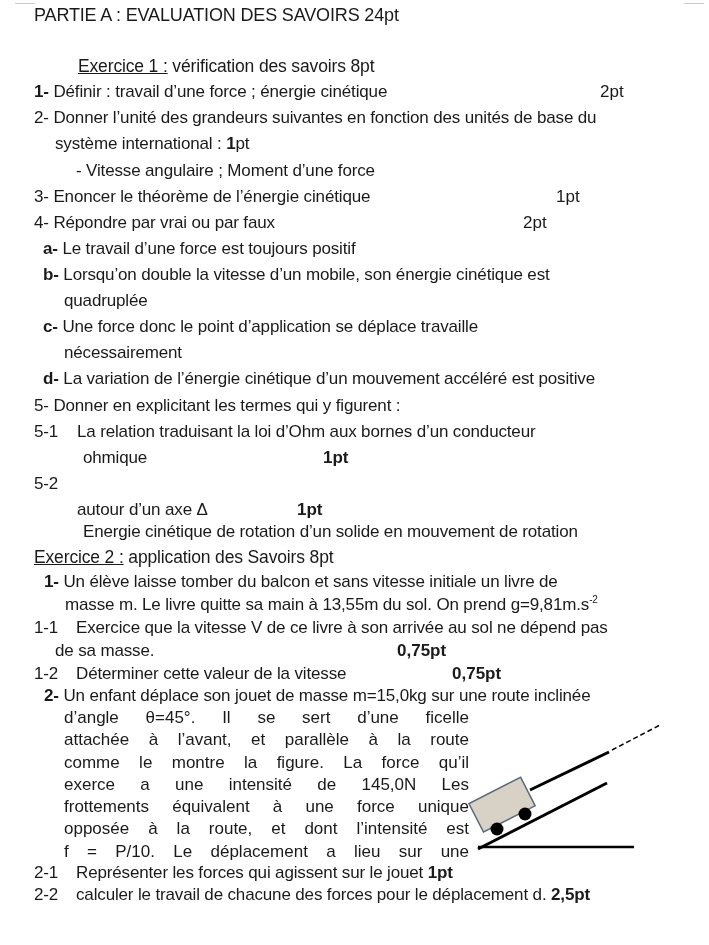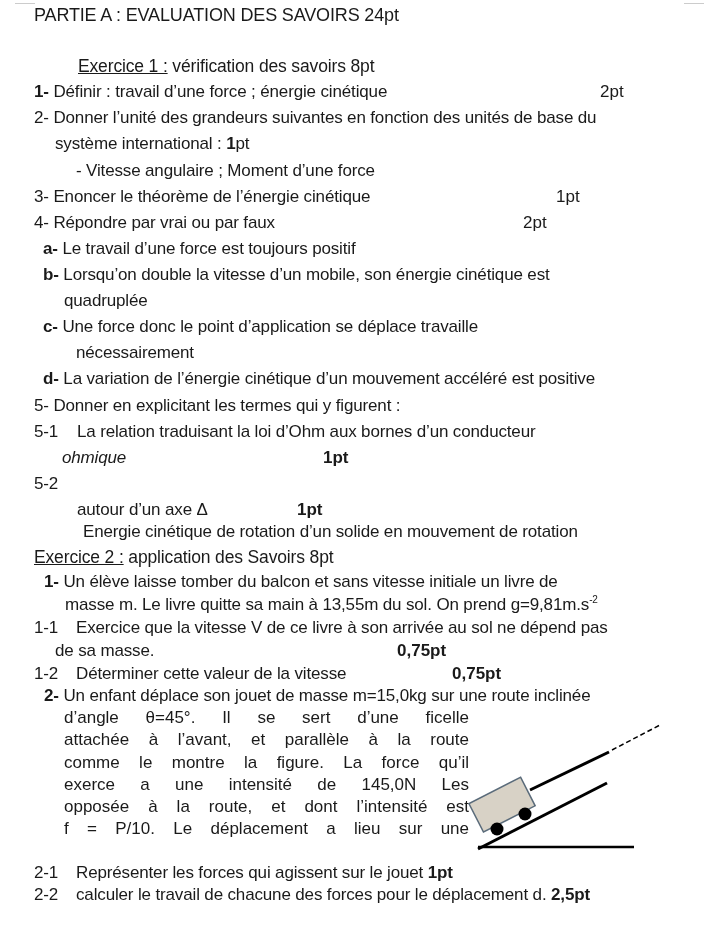--- a/index.html
+++ b/index.html
@@ -65,29 +65,29 @@
 <div class="line" style="left:43px;top:238px;">
   <span class="b">a-</span><span> Le travail d’une force est toujours positif</span>
 </div>
 <div class="line" style="left:43px;top:264px;">
   <span class="b">b-</span><span> Lorsqu’on double la vitesse d’un mobile, son énergie cinétique est</span>
 </div>
 <div class="line" style="left:64px;top:290px;">quadruplée</div>
 <div class="line" style="left:43px;top:316px;">
   <span class="b">c-</span><span> Une force donc le point d’application se déplace travaille</span>
 </div>
-<div class="line" style="left:64px;top:342px;margin-left:12px;">nécessairement</div>
+<div class="line" style="left:64px;top:342px;">nécessairement</div>
 <div class="line" style="left:43px;top:368px;">
   <span class="b">d-</span><span> La variation de l’énergie cinétique d’un mouvement accéléré est positive</span>
 </div>
 
 <div class="line" style="left:34px;top:395px;">5- Donner en explicitant les termes qui y figurent :</div>
 <div class="line" style="left:34px;top:421px;">5-1</div>
 <div class="line" style="left:77px;top:421px;">La relation traduisant la loi d’Ohm aux bornes d’un conducteur</div>
-<div class="line" style="left:62px;top:447px;font-style:italic;">ohmique</div>
+<div class="line" style="left:83px;top:447px;">ohmique</div>
 <div class="pts b" style="left:323px;top:447px;">1pt</div>
 <div class="line" style="left:34px;top:473px;">5-2</div>
 <div class="line" style="left:83px;top:473px;margin-top:48px;">Energie cinétique de rotation d’un solide en mouvement de rotation</div>
 <div class="line" style="left:77px;top:499px;">autour d’un axe Δ</div>
 <div class="pts b" style="left:297px;top:499px;">1pt</div>
 
 <div class="line" style="left:34px;top:546px;font-size:17.5px;">
   <span class="u">Exercice 2 :</span><span> application des Savoirs 8pt</span>
 </div>
 
@@ -109,20 +109,21 @@
 
 <div class="line" style="left:44px;top:685px;">
   <span class="b">2-</span><span> Un enfant déplace son jouet de masse m=15,0kg sur une route inclinée</span>
 </div>
 
 <div class="para2">
   <span class="row">d’angle  θ=45°.  Il  se  sert  d’une  ficelle</span>
   <span class="row">attachée à l’avant, et parallèle à la route</span>
   <span class="row">comme le montre la figure. La force qu’il</span>
   <span class="row">exerce a une intensité de 145,0N Les</span>
+  <span class="row">frottements équivalent à une force unique</span>
   <span class="row">opposée à la route, et dont l’intensité est</span>
   <span class="row">f = P/10. Le déplacement a lieu sur une</span>
 </div>
 
 <svg class="fig" width="247" height="140" viewBox="0 0 247 140">
 
   <line x1="16" y1="132" x2="172" y2="132" stroke="#000" stroke-width="2.5"></line>
 
   <line x1="16" y1="134" x2="145" y2="68" stroke="#000" stroke-width="3"></line>
 

